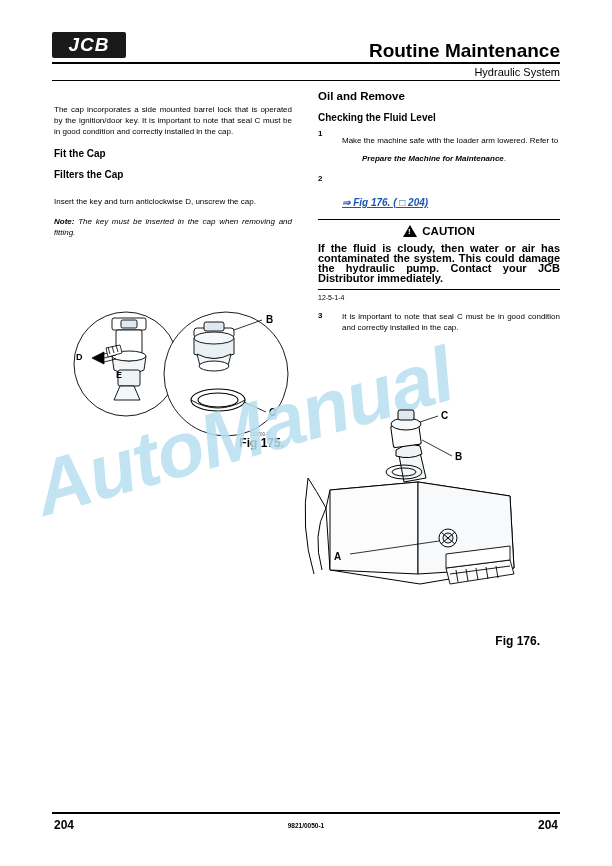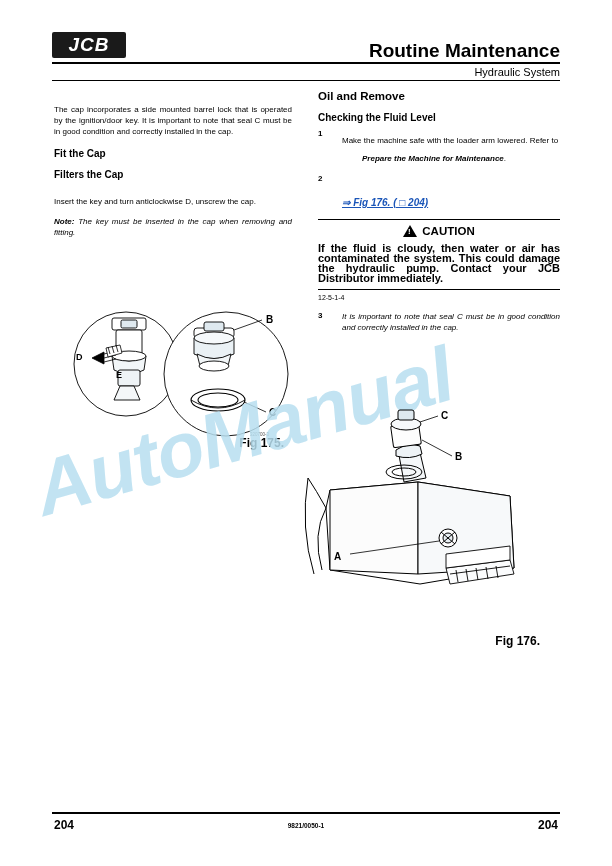--- a/index.html
+++ b/index.html
@@ -367,21 +367,21 @@
       <div class="caution-head">
         <span class="warn-tri"></span>
         <span>CAUTION</span>
       </div>
       <div class="caution-body">If the fluid is cloudy, then water or air has contaminated the system. This could damage the hydraulic pump. Contact your JCB Distributor immediately.</div>
     </div>
     <div class="caution-code">12-5-1-4</div>
 
     <div class="numitem" style="margin-top:10px;">
       <span class="num">3</span>
-      <div class="txt" style="margin-top:9px;font-style:italic;">It is important to note that seal C must be in good condition and correctly installed in the cap.</div>
+      <div class="txt" style="margin-top:9px;">It is important to note that seal C must be in good condition and correctly installed in the cap.</div>
     </div>
   </div>
 
   <div class="fig176-wrap">
     <svg width="266" height="250" viewBox="0 0 266 250">
 
       <g stroke="#000" stroke-width="1" fill="#ffffff">
         <path d="M26 130 L30 112 L118 104 L210 118 L214 190 L120 206 L30 192 Z"></path>
         <path d="M30 112 L118 104 L118 196 L30 192 Z" fill="#fcfcfc"></path>
         <path d="M118 104 L210 118 L214 190 L118 196 Z" fill="#f7f9fa"></path>

